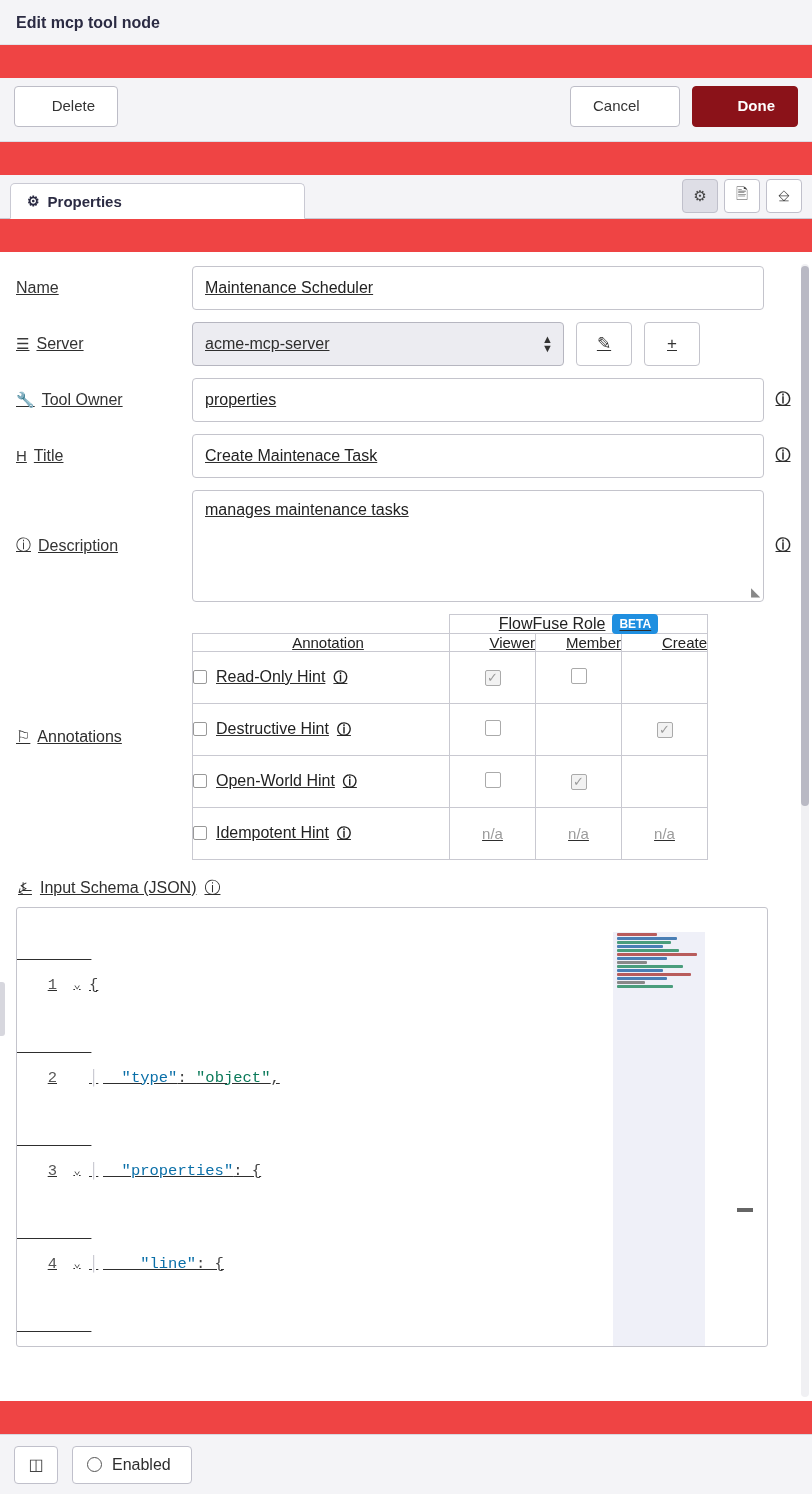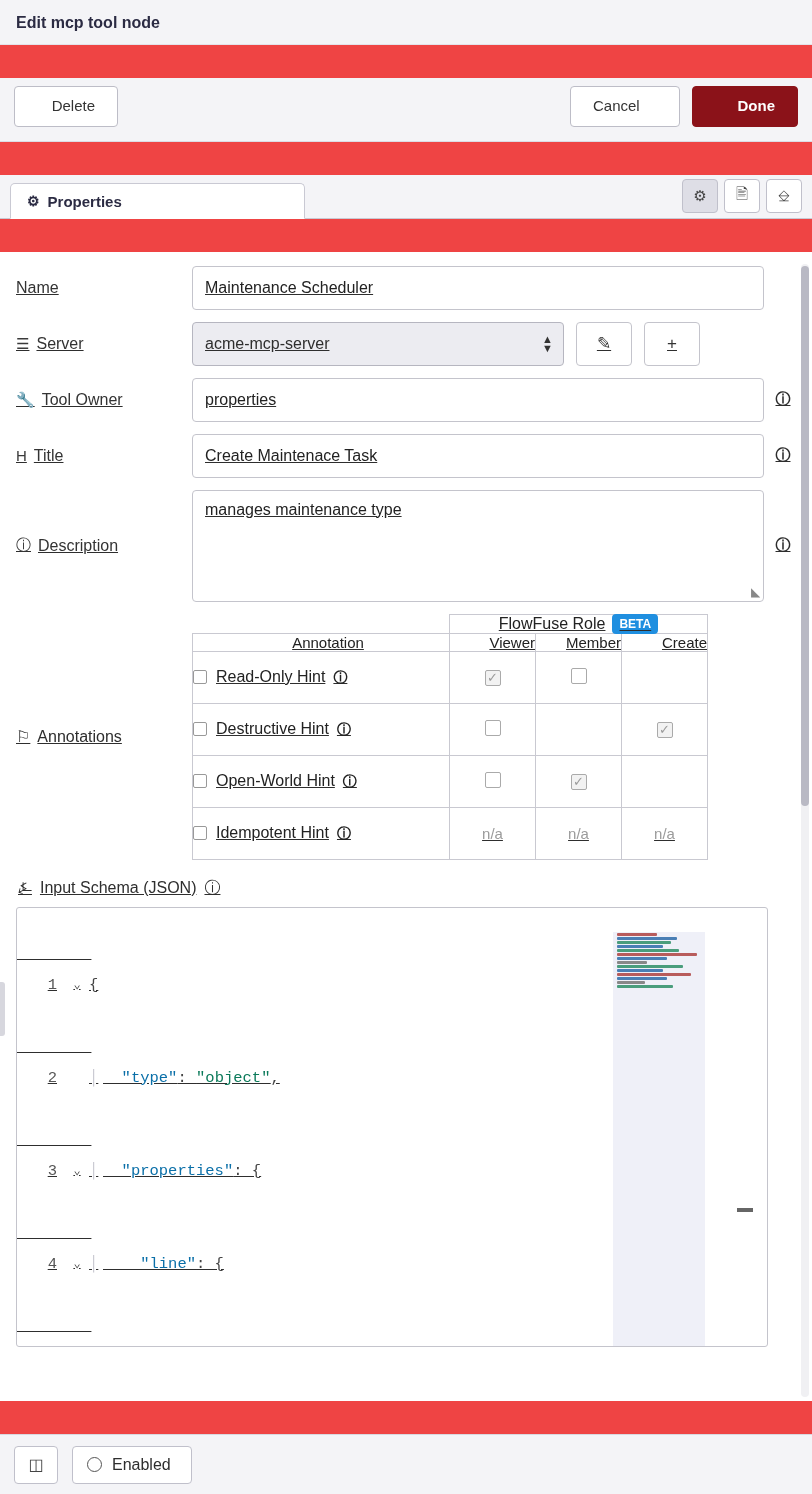--- a/index.html
+++ b/index.html
@@ -428,21 +428,21 @@
       <div class="field">Create Maintenace Task</div>
       <div class="info-ico">ⓘ</div>
     </div>
 
     <div class="row" style="align-items:center;">
       <div class="row-label">
         <span class="lico">ⓘ</span>
         <span>Description</span>
       </div>
       <div class="desc-area">
-        <span>manages maintenance type</span>
+        <span>manages maintenance tasks</span>
         <span class="resize-grip">◢</span>
       </div>
       <div class="info-ico">ⓘ</div>
     </div>
 
     <div class="ann-row">
       <div class="ann-label">
         <span class="lico">⚐</span>
         <span>Annotations</span>
       </div>

